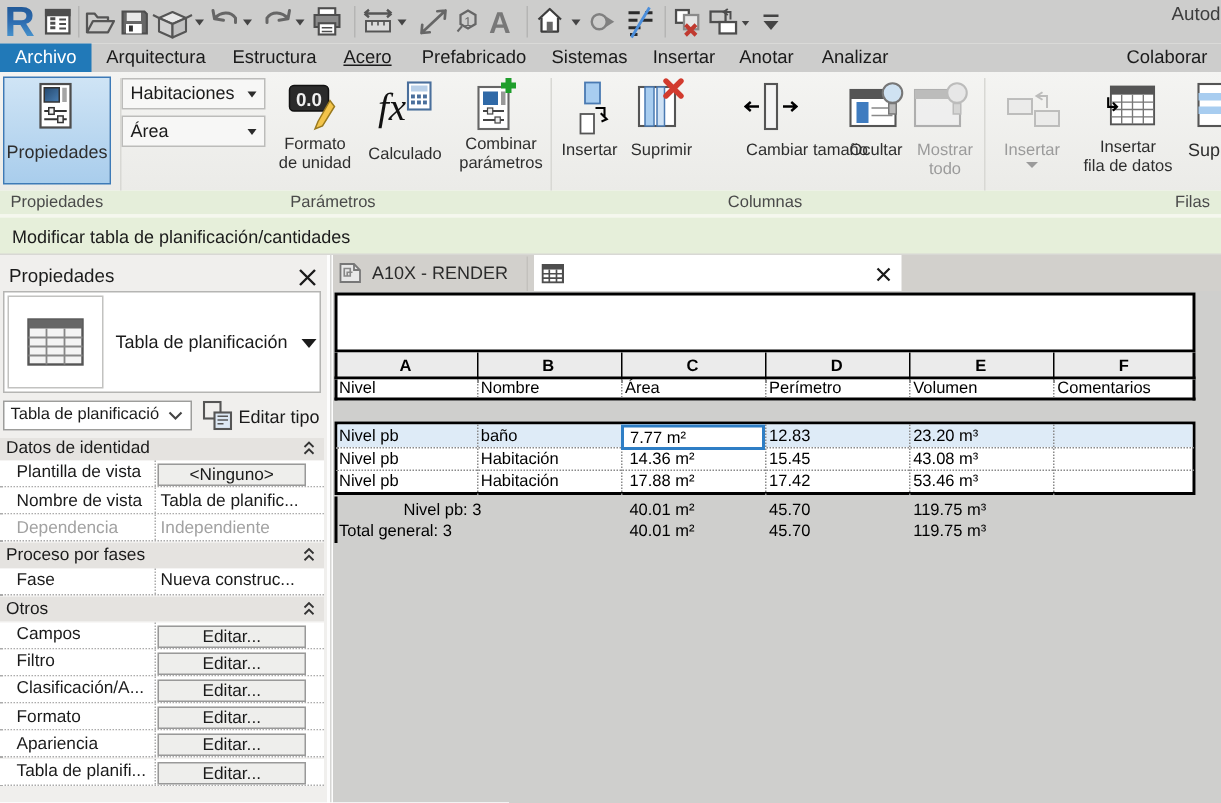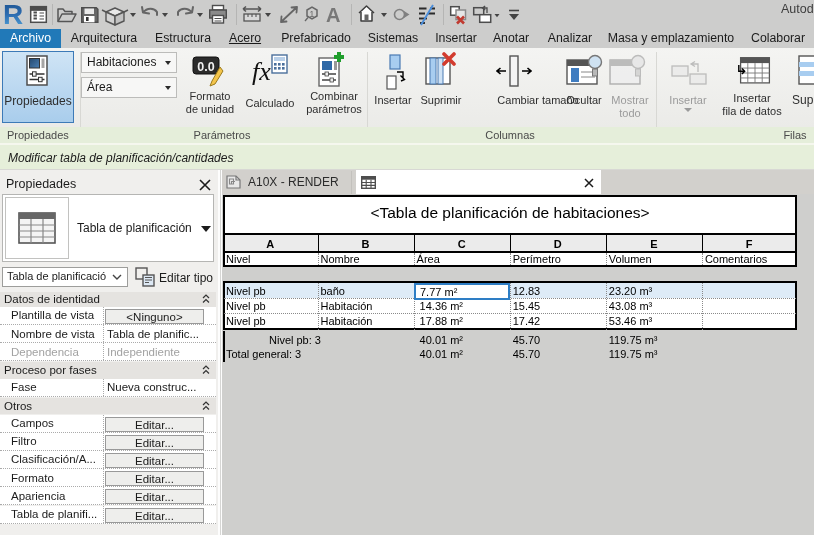--- a/index.html
+++ b/index.html
@@ -154,21 +154,20 @@
 <div class="abs tabrow">
   <div class="mtab" style="left:0;width:61px;background:#2179b8;color:#fff;">Archivo</div>
   <div class="mtab" style="left:66px;width:76px;">Arquitectura</div>
   <div class="mtab" style="left:150px;width:66px;">Estructura</div>
   <div class="mtab" style="left:224px;width:42px;text-decoration:underline;">Acero</div>
   <div class="mtab" style="left:274px;width:84px;">Prefabricado</div>
   <div class="mtab" style="left:364px;width:58px;">Sistemas</div>
   <div class="mtab" style="left:430px;width:52px;">Insertar</div>
   <div class="mtab" style="left:488px;width:46px;">Anotar</div>
   <div class="mtab" style="left:542px;width:56px;">Analizar</div>
-  <div class="mtab" style="left:604px;width:134px;">Masa y emplazamiento</div>
   <div class="mtab" style="left:746px;width:64px;">Colaborar</div>
 </div>
 
 <div class="abs ribbon"></div>
 <div class="abs grouplabels">
   <div class="glabel" style="left:7px;">Propiedades</div>
   <div class="glabel" style="left:188px;width:68px;text-align:center;">Parámetros</div>
   <div class="glabel" style="left:475px;width:70px;text-align:center;">Columnas</div>
   <div class="glabel" style="left:775px;width:40px;text-align:center;">Filas</div>
 </div>
@@ -281,21 +280,21 @@
 <div class="btnlbl" style="left:715px;top:92px;width:74px;">Insertar<br>fila de datos</div>
 <svg class="abs" style="left:797px;top:54px;" width="20" height="38" viewBox="0 0 20 38">
   <rect x="2" y="2" width="30" height="28" fill="#fff" stroke="#555" stroke-width="1.4"></rect>
   <rect x="2" y="8" width="30" height="5" fill="#a8cdf0"></rect>
   <rect x="2" y="17" width="30" height="5" fill="#a8cdf0"></rect>
 </svg>
 <div class="btnlbl" style="left:792px;top:94px;width:40px;text-align:left;font-size:12px;">Supr</div>
 
 <div class="abs" style="top:143px;left:0;width:814px;height:2px;background:#f5f7ee;"></div>
 <div class="abs modebar"></div>
-<div class="abs" style="left:8px;top:151px;font-size:12px;color:#1b1b1b;font-style:italic;">Modificar tabla de planificación/cantidades</div>
+<div class="abs" style="left:8px;top:151px;font-size:12px;color:#1b1b1b;">Modificar tabla de planificación/cantidades</div>
 
 <div class="abs panel" id="panel">
   <div style="position:absolute;left:6px;top:7px;font-size:12.5px;color:#1b1b1b;">Propiedades</div>
   <svg style="position:absolute;left:199px;top:9px;" width="12" height="12" viewBox="0 0 12 12">
       <path d="M1 1 L11 11 M11 1 L1 11" stroke="#1b1b1b" stroke-width="1.6"></path>
     </svg>
 
   <div style="position:absolute;left:2px;top:24px;width:212px;height:68px;background:#fff;border:1px solid #b5b5b3;box-sizing:border-box;"></div>
   <div style="position:absolute;left:5px;top:27px;width:64px;height:62px;background:#fff;border:1px solid #c2c2c0;box-sizing:border-box;"></div>
   <svg style="position:absolute;left:18px;top:42px;" width="38" height="32" viewBox="0 0 38 32">
@@ -405,21 +404,20 @@
       <rect x="0.7" y="0.7" width="13.6" height="11.6" fill="#fff" stroke="#4e4e4e" stroke-width="1.4"></rect>
       <rect x="0.7" y="0.7" width="13.6" height="3" fill="#4e4e4e"></rect>
       <path d="M5.2 3.7 L5.2 12.3 M10 3.7 L10 12.3 M0.7 6.5 L14.3 6.5 M0.7 9.4 L14.3 9.4" stroke="#4e4e4e" stroke-width="1.1"></path>
     </svg>
     <svg style="position:absolute;left:362px;top:8px;" width="10" height="10" viewBox="0 0 10 10">
         <path d="M1 1 L9 9 M9 1 L1 9" stroke="#1b1b1b" stroke-width="1.5"></path>
       </svg>
   </div>
 
   <div style="position:absolute;left:1px;top:25px;width:574px;height:40px;background:#fff;border:2px solid #000;box-sizing:border-box;"></div>
-  <div style="position:absolute;left:1px;top:34px;width:574px;text-align:center;font-size:15.5px;color:#000;">&lt;Tabla de planificación de habitaciones&gt;</div>
 
   <div style="position:absolute;left:1px;top:65px;width:574px;height:18px;background:#ebebeb;border:2px solid #000;border-top:none;box-sizing:border-box;"></div>
 
   <div style="position:absolute;left:1px;top:83px;width:574px;height:14px;background:#fff;border:2px solid #000;border-top:none;box-sizing:border-box;"></div>
 
   <div style="position:absolute;left:1px;top:111px;width:574px;height:49px;background:#fff;border:2px solid #000;box-sizing:border-box;"></div>
   <div style="position:absolute;left:3px;top:113px;width:570px;height:15px;background:#deebf7;"></div>
 
   <div style="position:absolute;left:1px;top:161px;width:2px;height:31px;background:#000;"></div>
 </div>

